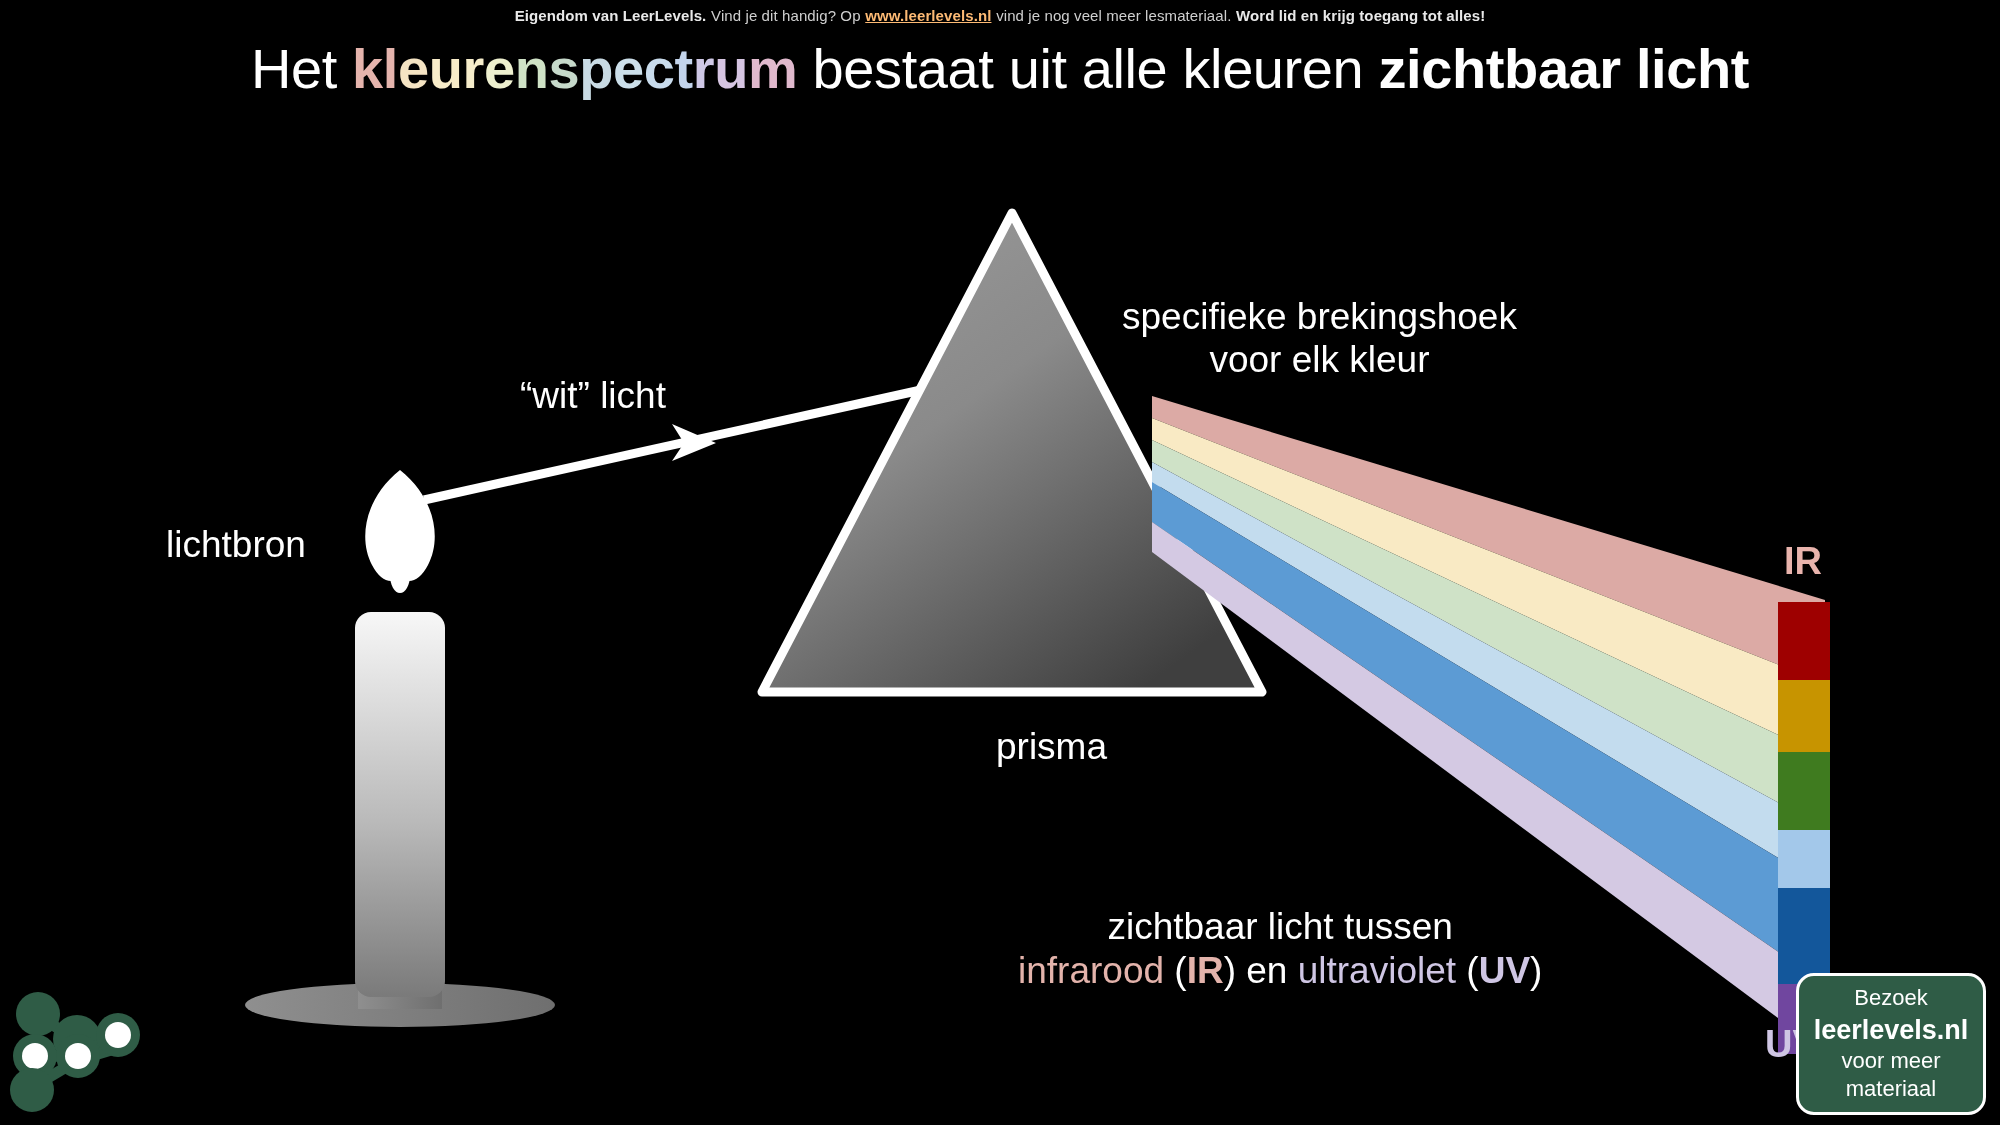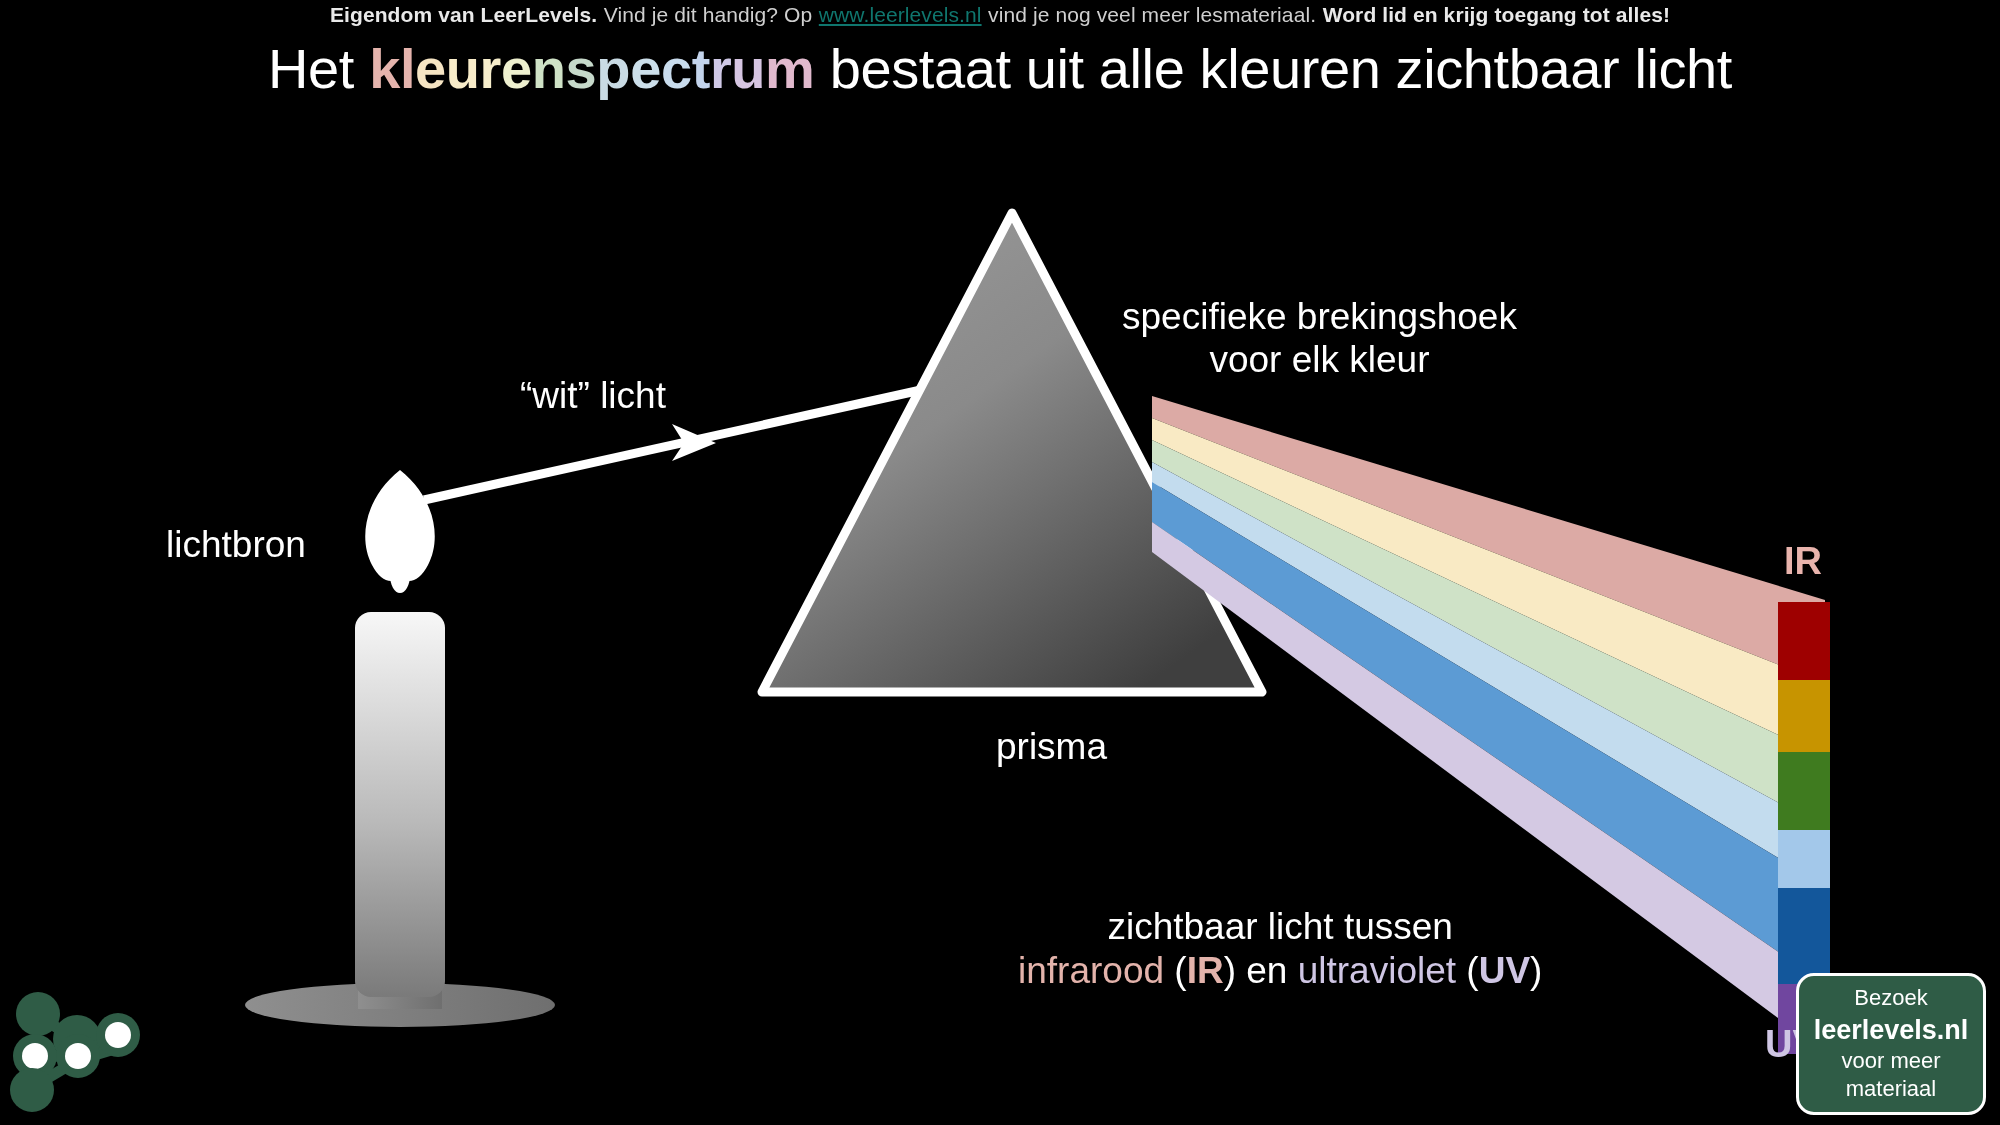--- a/index.html
+++ b/index.html
@@ -13,35 +13,35 @@
     position:relative;
     width:2000px; height:1125px;
     background:#000;
   }
 
   
   #attrib-bar{
     position:absolute; left:0; top:0; width:2000px; height:30px;
     display:flex; align-items:center; justify-content:center;
     background:#000;
-    font-size:21px; color:#cfcfcf; letter-spacing:0.1px;
+    font-size:15px; color:#cfcfcf; letter-spacing:0.1px;
     white-space:nowrap;
   }
   #attrib-bar .b{ font-weight:bold; color:#e9e9e9; }
-  #attrib-bar .lnk{ font-weight:normal; color:#0f766e; text-decoration:underline; }
+  #attrib-bar .lnk{ font-weight:bold; color:#fdba74; text-decoration:underline; }
   #attrib-bar .pl{ margin:0 .28ch; }
 
   
   #title{
     position:absolute; left:0; top:36px; width:2000px;
     text-align:center;
     font-size:56px; font-weight:400; color:#ffffff;
     letter-spacing:-0.4px; white-space:nowrap;
   }
-  #title .bold{ font-weight:normal; }
+  #title .bold{ font-weight:bold; }
   #title .rainbow{ font-weight:bold; }
 
   
   .lbl{ position:absolute; color:#fff; white-space:nowrap; }
 
   #label-lichtbron{ left:140px; top:524px; font-size:37px;margin-left:26px; }
   #label-witlicht{ left:520px; top:350px; font-size:37px;margin-top:25px; }
   #label-prisma{ left:948px; top:726px; font-size:37px;margin-left:48px; }
   #label-brekingshoek{
     left:1122px; top:295px; font-size:37px; text-align:center; line-height:1.17;

